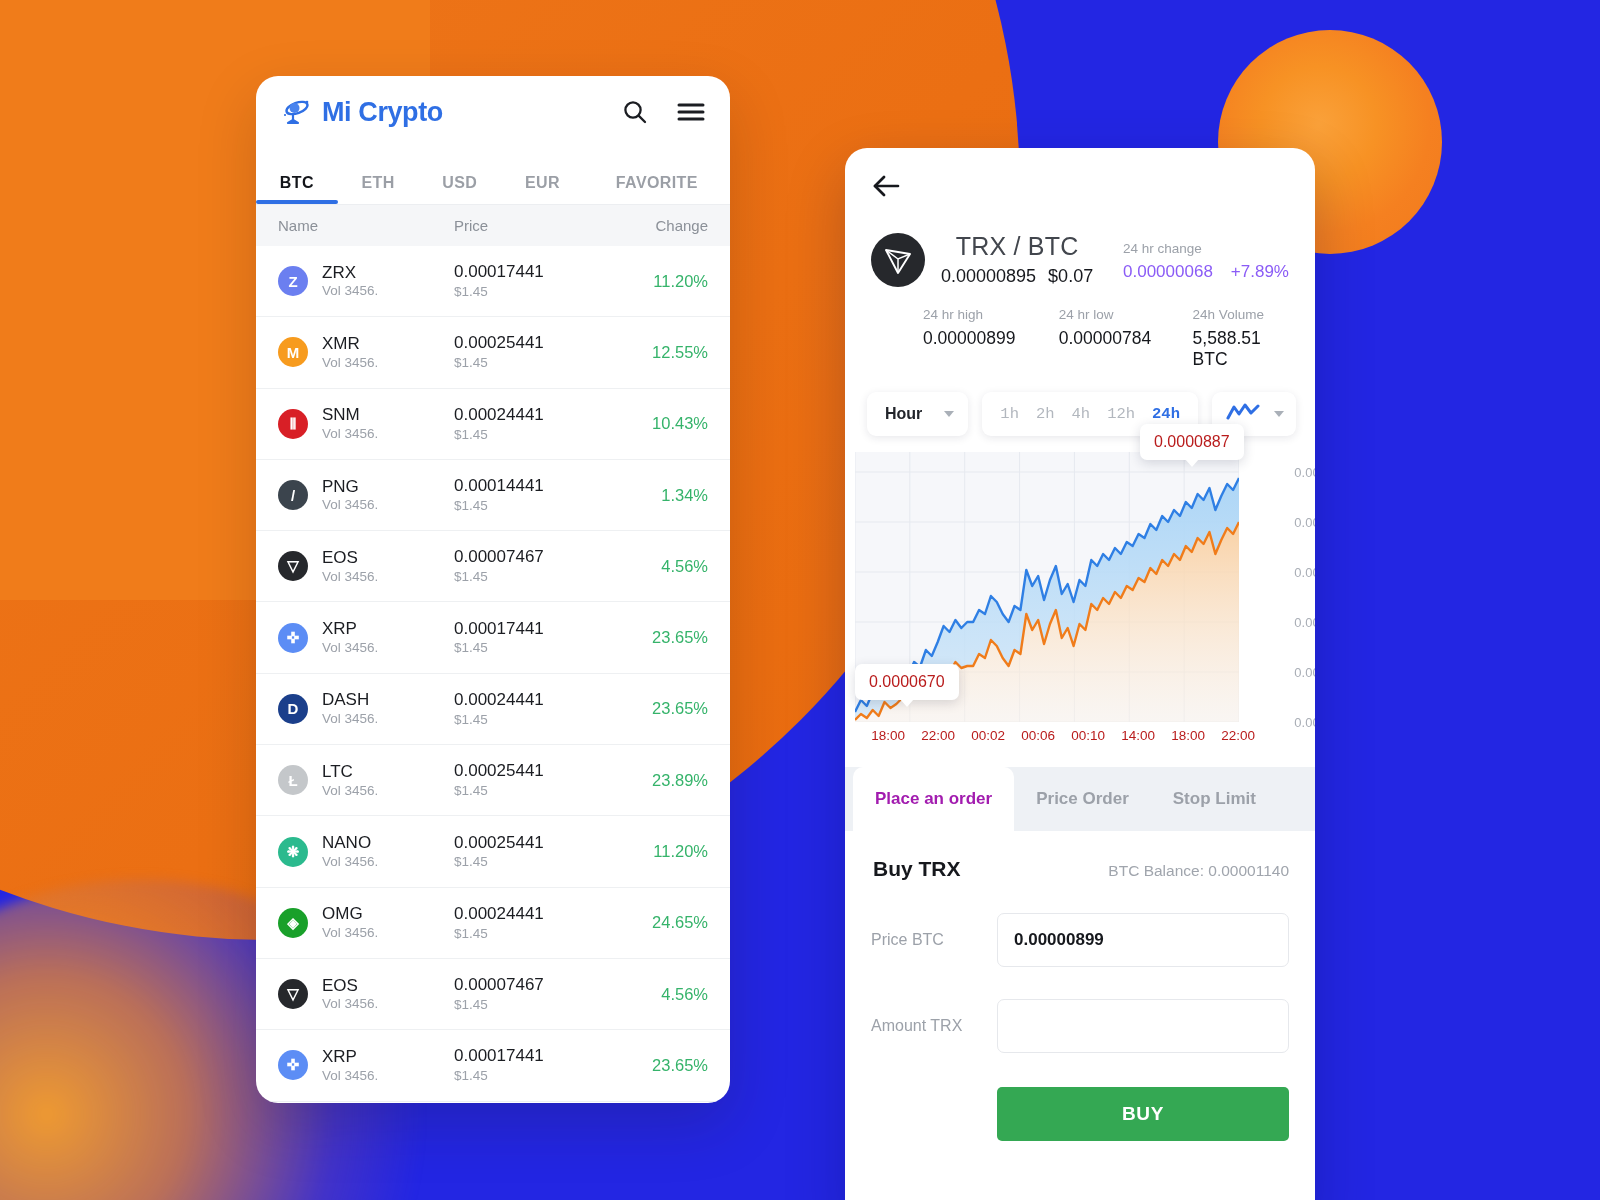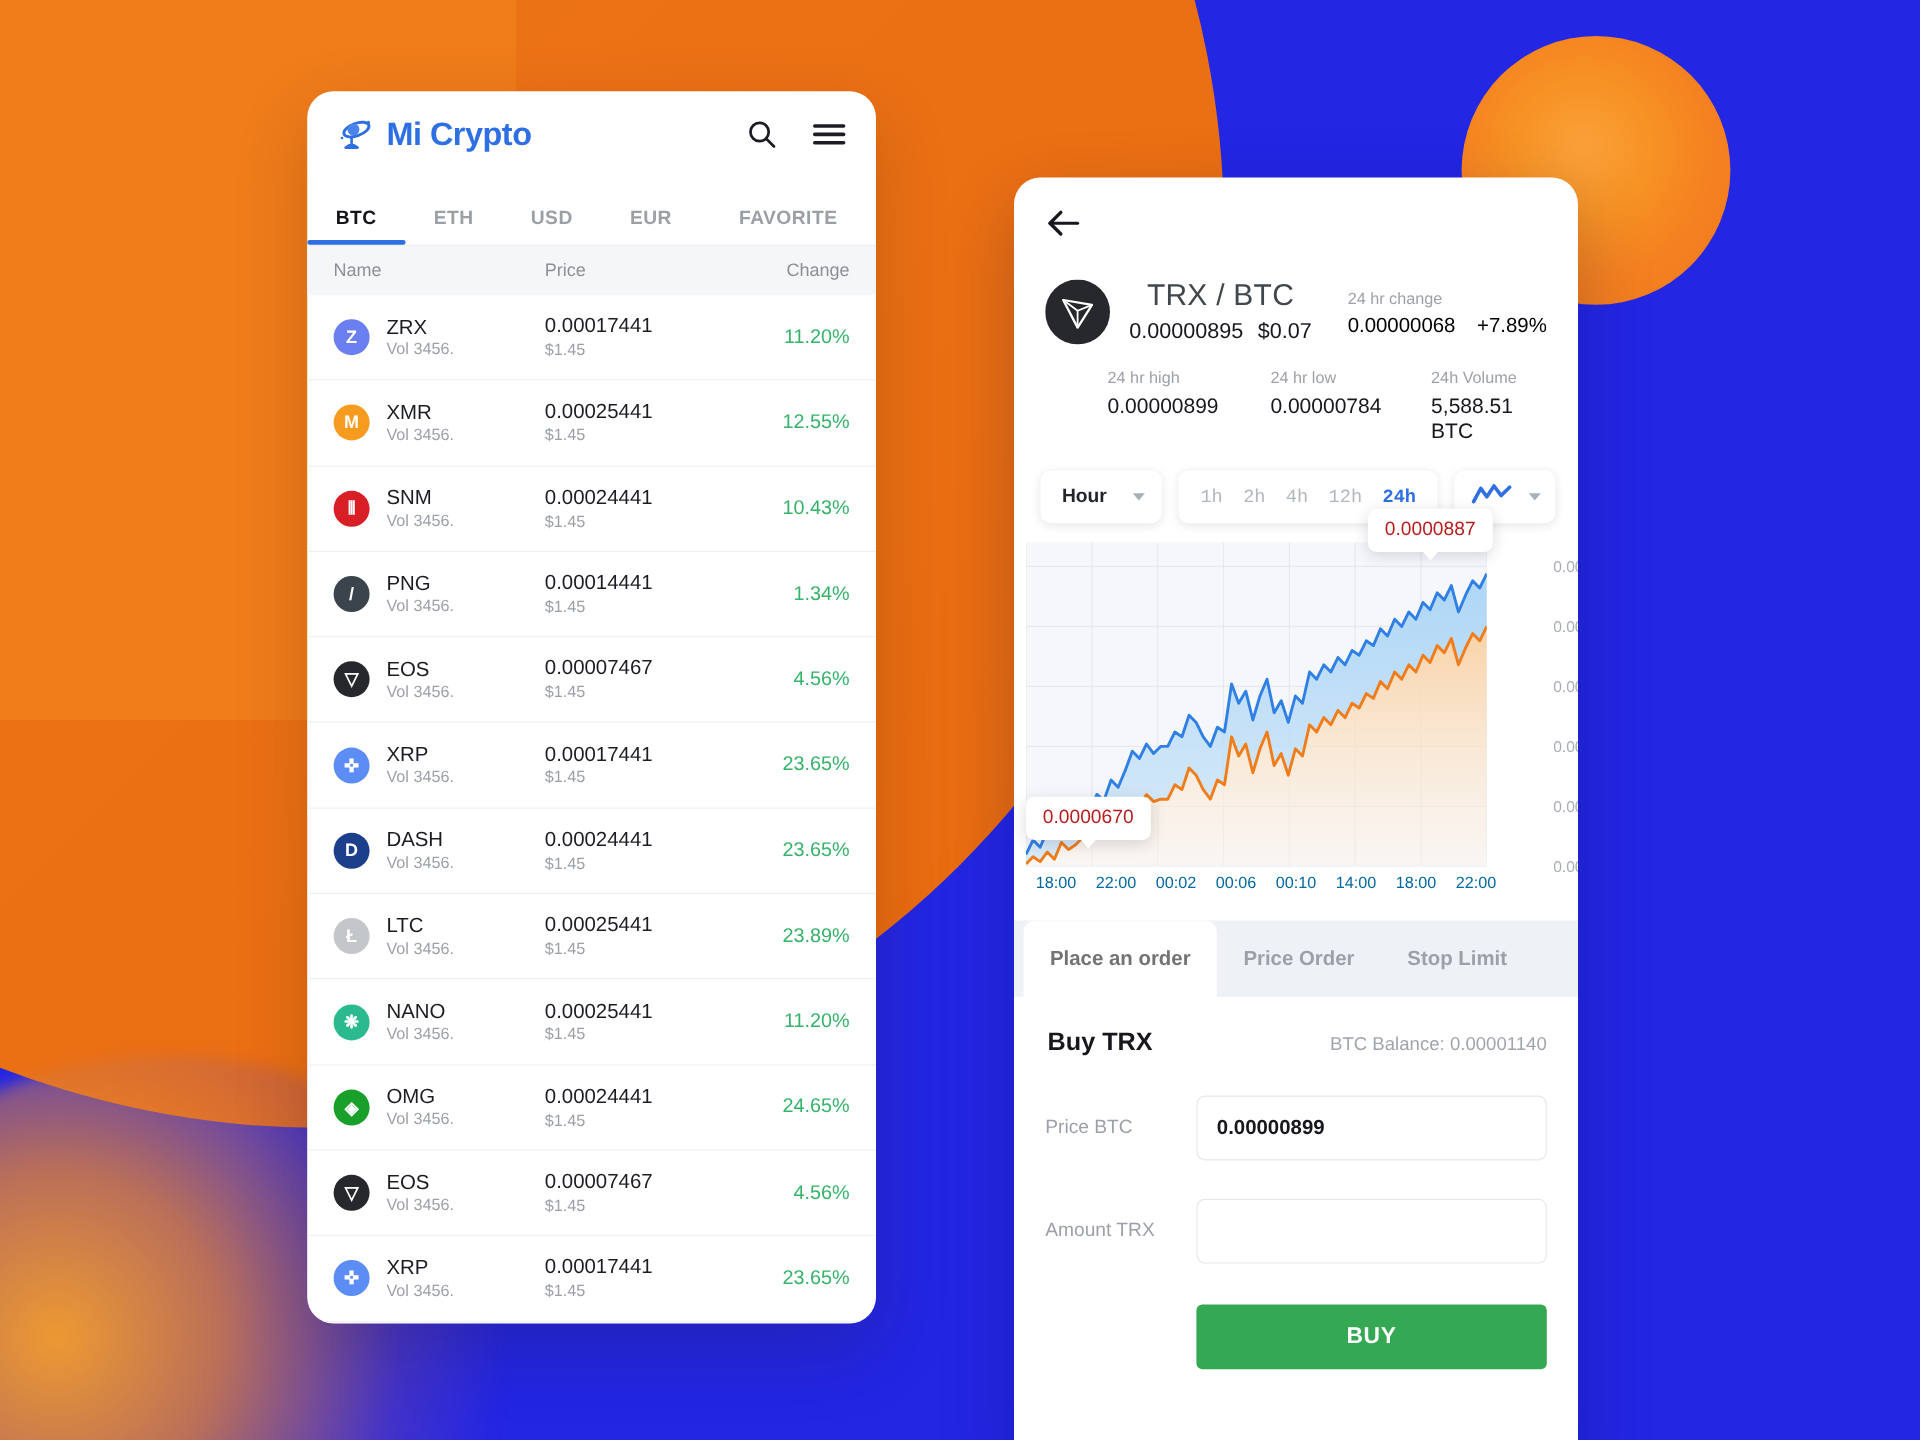--- a/index.html
+++ b/index.html
@@ -101,21 +101,21 @@
   .back-arrow { width:30px; height:26px; cursor:pointer; }
 
   .pair-block { padding: 8px 26px 0 26px; flex:0 0 auto; }
   .pair-row { display:flex; align-items:center; gap:16px;text-align:center; }
   .pair-logo { width:54px; height:54px; border-radius:50%; flex:0 0 auto; }
   .pair-mid { display:flex; flex-direction:column; gap:5px; }
   .pair-name { font-size:25px; color:#42464d; letter-spacing:0.2px; }
   .pair-price-line { display:flex; gap:12px; align-items:baseline; font-size:18px; color:#16181d; }
   .pair-right { margin-left:auto; display:flex; flex-direction:column; gap:6px; align-items:flex-start; padding-top:4px;}
   .chg-label { font-size:13.5px; color:#9ca1a9; }
-  .chg-values { display:flex; gap:18px; font-size:17px; color:#000000; }
+  .chg-values { display:flex; gap:18px; font-size:17px; color:#8b5cf6; }
 
   .stats-row { display:flex; padding:20px 26px 0 78px; gap:0; flex:0 0 auto; }
   .stat { display:flex; flex-direction:column; gap:6px; }
   .stat-hi { width:152px; }
   .stat-lo { width:150px; }
   .stat-label { font-size:13.5px; color:#9ca1a9; }
   .stat-value { font-size:17.5px; color:#16181d; }
 
   .chart-controls { display:flex; align-items:center; gap:14px; padding:22px 22px 0 22px; flex:0 0 auto; }
   .ctl-select {
@@ -133,35 +133,35 @@
   .ctl-type {
     background:#fff; border-radius:9px; box-shadow:0 2px 8px rgba(25,30,60,0.10);
     height:44px; display:flex; align-items:center; gap:14px; padding:0 12px 0 14px; cursor:pointer;
   }
 
   .chart-wrap { position:relative; margin:16px 0 0 0; height:305px; flex:0 0 auto; }
   .chart-area { position:absolute; left:10px; top:0; width:384px; height:270px; background:#f6f7fa; }
   .y-labels { position:absolute; left:398px; top:0; width:120px; height:270px; }
   .y-label { position:absolute; right:0; font-size:13px; color:#a9aeb6; transform:translateY(-50%); white-space:nowrap;}
   .x-labels { position:absolute; left:10px; top:276px; width:425px; display:flex; }
-  .x-label { font-size:13.5px; color:#0369a1; width:50px; text-align:center; }
+  .x-label { font-size:13.5px; color:#b91c1c; width:50px; text-align:right; }
   .tooltip {
     position:absolute; background:#fff; border-radius:7px; box-shadow:0 3px 12px rgba(25,30,60,0.16);
     padding:9px 14px; font-size:16px; color:#b91c1c; white-space:nowrap;
   }
   .tooltip::after {
     content:""; position:absolute; bottom:-7px; left:50%; margin-left:-7px;
     width:0;height:0;border-left:7px solid transparent;border-right:7px solid transparent;border-top:8px solid #fff;
   }
 
   .order-tabs { display:flex; padding:0 0 0 8px; background:#eef1f5; flex:0 0 auto; margin-top:10px; }
   .order-tab {
     padding:22px 22px; font-size:17px; font-weight:bold; color:#9ca1a9; cursor:pointer; white-space:nowrap;
   }
-  .order-tab.active { background:#fff; color:#737373; border-radius:10px 10px 0 0;text-align:right; }
+  .order-tab.active { background:#fff; color:#a21caf; border-radius:10px 10px 0 0;text-align:right; }
 
   .order-body { background:#fff; padding:26px 26px 0 26px; flex:1 1 auto; }
   .order-head { display:flex; align-items:baseline; padding:0 0 0 2px; }
   .buy-title { font-size:21px; font-weight:bold; color:#16181d; }
   .balance { margin-left:auto; font-size:15.5px; color:#a0a5ad; }
   .field-row { display:flex; align-items:center; margin-top:32px; }
   .field-label { width:126px; font-size:16px; color:#9ca1a9; }
   .field-input {
     flex:1 1 auto; height:54px; border:1px solid #e6e8ec; border-radius:7px;
     font-size:17px; font-weight:bold; color:#16181d; padding:0 16px;

